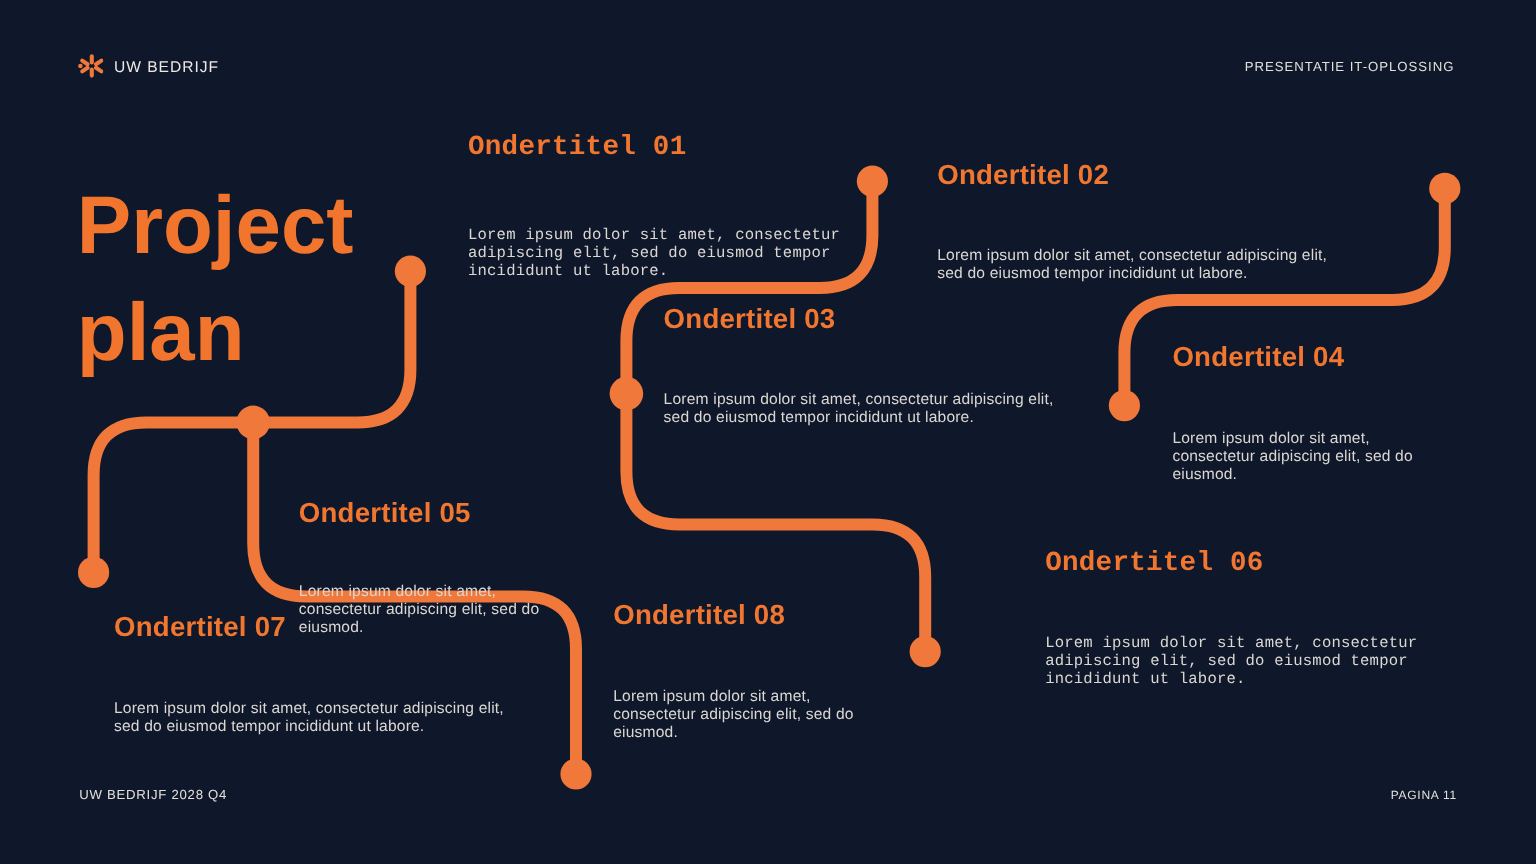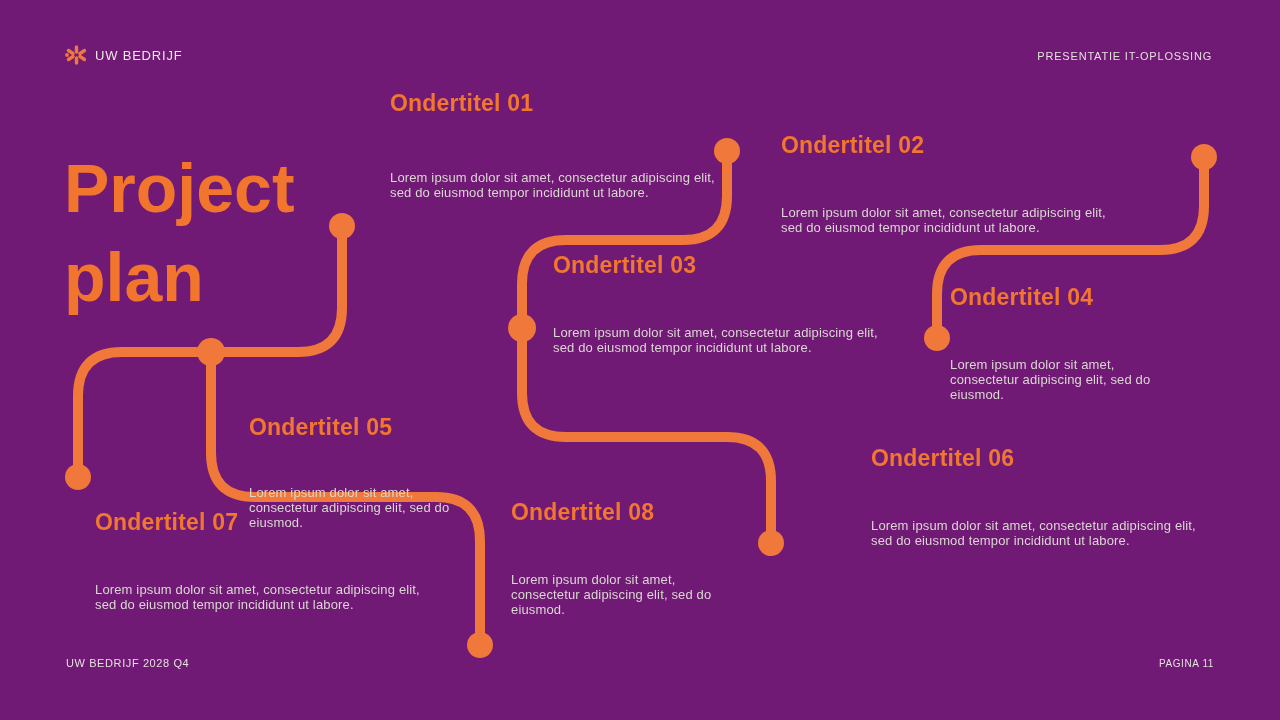--- a/index.html
+++ b/index.html
@@ -1,42 +1,42 @@
 <!DOCTYPE html>
 <html><head>
 <meta charset="utf-8">
 <style>
   html,body{margin:0;padding:0;background:#000;}
   .slide{
     position:relative;width:1280px;height:720px;overflow:hidden;
-    background:#701a75;
+    background:#0f172a;
     font-family:"Liberation Sans","DejaVu Sans",sans-serif;
   }
   
   .brand{position:absolute;left:64px;top:44px;display:flex;align-items:center;gap:9px;}
   .brand-label{color:#ECE9E4;font-size:13px;letter-spacing:0.8px;font-weight:500;}
   .header-right{position:absolute;right:68px;top:50px;color:#E3E0DB;font-size:11px;letter-spacing:0.8px;}
   
   .title{
     position:absolute;left:64px;top:108px;width:330px;
     color:#F1752D;font-size:68px;line-height:89px;font-weight:800;letter-spacing:0px;margin-top:36px;
   }
   
   .wires{position:absolute;left:0;top:0;width:1280px;height:720px;}
   
   .item{position:absolute;}
   .item h2{margin:0;color:#F1762F;font-size:23px;font-weight:700;letter-spacing:0.2px;}
   .item p{margin:0;color:#DBD7D2;font-size:13px;letter-spacing:0.15px;}
   
-  #it1{left:390px;top:90px;width:330px;} #it1 p{margin-top:53px;}
+  #it1{left:390px;top:109px;width:330px;font-family:Liberation Mono, monospace;} #it1 p{margin-top:53px;}
   #it2{left:781px;top:132px;width:340px;} #it2 p{margin-top:46px;}
   #it3{left:553px;top:252px;width:340px;} #it3 p{margin-top:46px;}
-  #it4{left:950px;top:284px;width:230px;} #it4 p{margin-top:46px;}
+  #it4{left:977px;top:284px;width:230px;} #it4 p{margin-top:46px;}
   #it5{left:249px;top:366px;width:230px;margin-top:48px;} #it5 p{margin-top:44px;}
-  #it6{left:871px;top:445px;width:340px;} #it6 p{margin-top:46px;}
+  #it6{left:871px;top:456px;width:340px;font-family:Liberation Mono, monospace;} #it6 p{margin-top:46px;}
   #it7{left:95px;top:509px;width:340px;}  #it7 p{margin-top:46px;}
   #it8{left:511px;top:499px;width:230px;} #it8 p{margin-top:46px;}
   
   .footer-left{position:absolute;left:66px;bottom:51px;color:#E3E0DB;font-size:11px;letter-spacing:0.6px;}
   .footer-right{position:absolute;right:66px;bottom:51px;color:#E3E0DB;font-size:10px;letter-spacing:0.6px;}
 </style>
 </head>
 <body>
 
 <div class="slide">

